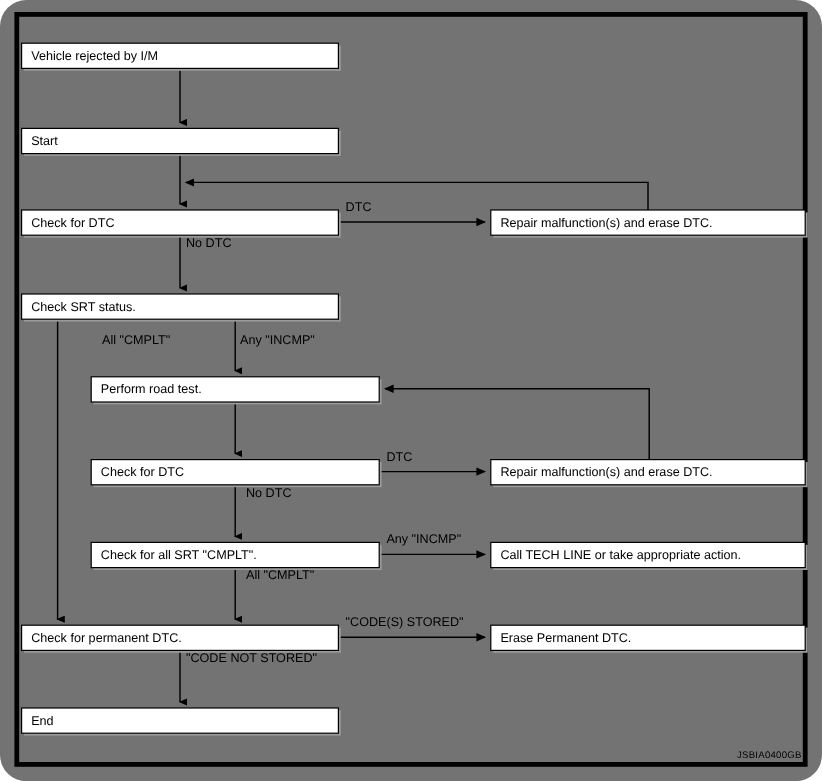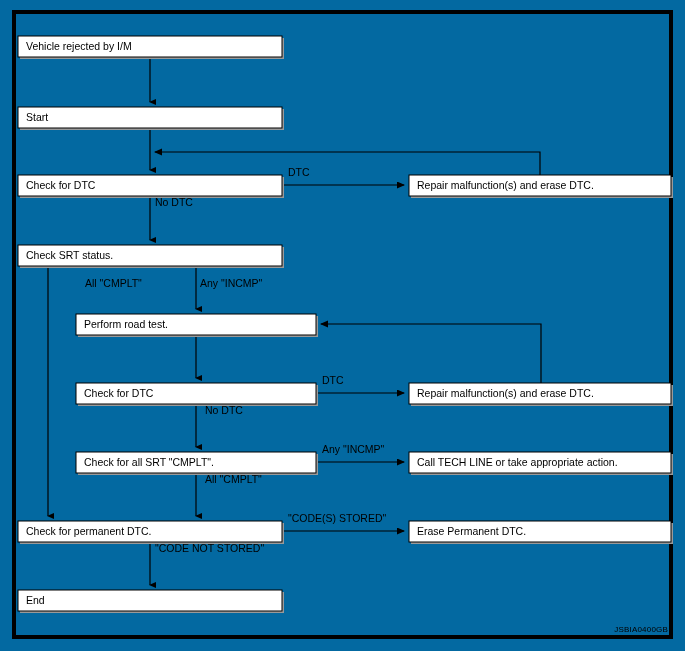--- a/index.html
+++ b/index.html
@@ -7,22 +7,23 @@
     padding: 0;
     background: #ffffff;
   }
   body {
     font-family: "Liberation Sans", sans-serif;
   }
   #figure {
     position: relative;
     width: 685px;
     height: 651px;
-    background: #0369a1;
+    background: #737373;
     overflow: hidden;
+    border-radius: 22px;
   }
   #figure svg {
     display: block;
   }
   .box-rect {
     fill: #ffffff;
     stroke: #000000;
     stroke-width: 1;
   }
   .box-shadow {

